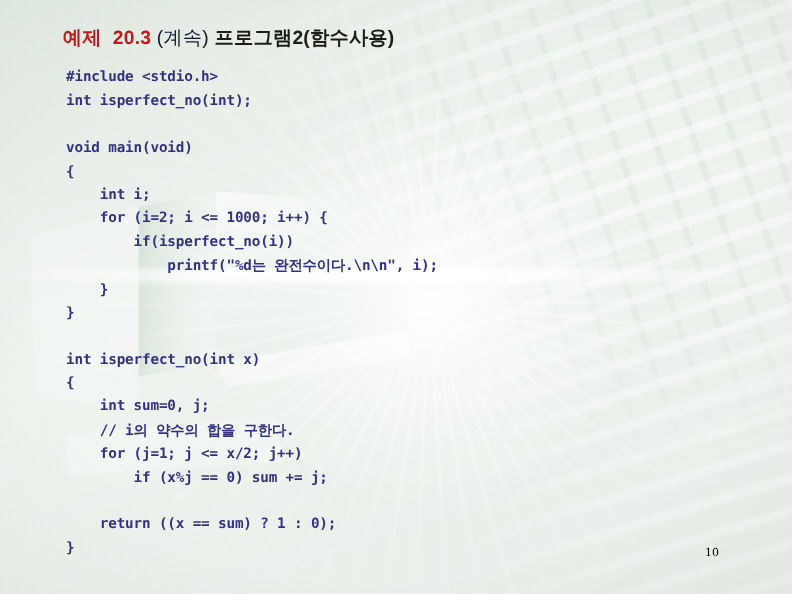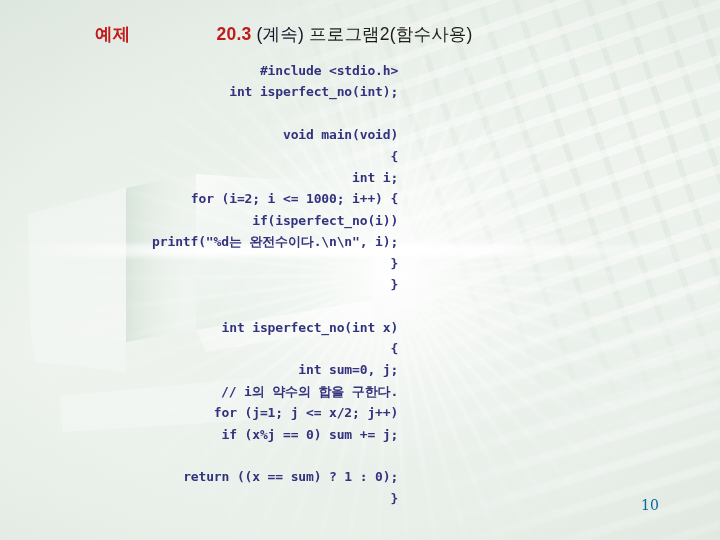--- a/index.html
+++ b/index.html
@@ -148,48 +148,46 @@
     left: 57px;
     top: 23px;
     font-size: 17.5px;
     line-height: 22px;
     white-space: nowrap;
     letter-spacing: .2px;
   }
   .t-red {
     color: #c11a1a;
     font-weight: bold;
-    margin-left: 38px;
   }
   .t-reg {
     color: #0f172a;
     font-weight: normal;
   }
   .t-bold {
     color: #1d1d18;
-    font-weight: normal;
+    font-weight: bold;
     text-align: right;
   }
 
   #code-block {
     position: absolute;
     left: 60px;
     top: 60px;
     font-family: "DejaVu Sans Mono", "Liberation Mono", monospace;
     font-size: 13px;
     font-weight: bold;
     line-height: 21.4px;
     color: #33327e;
     white-space: pre;
     letter-spacing: -0.15px;
   }
   #code-block .ln {
     display: block;
     height: 21.4px;
-    text-align: right;
   }
   #code-block .ln.blank {
     height: 21.4px;
   }
 
   #footer-text {
     position: absolute;
     left: 58px;
     top: 496px;
     font-family: "DejaVu Serif", "Liberation Serif", serif;
@@ -197,22 +195,22 @@
     color: #2f9f81;
     white-space: nowrap;
     letter-spacing: .4px;
   }
 
   #page-number {
     position: absolute;
     left: 641px;
     top: 497px;
     font-family: "DejaVu Serif", "Liberation Serif", serif;
-    font-size: 14px;
-    color: #0369a1;
+    font-size: 10px;
+    color: #000000;
   }
 </style>
 </head>
 <body>
 
 <div id="slide">
 
   <div class="bg-layer" id="bg-base"></div>
   <div class="bg-layer" id="bg-keys"></div>
   <div class="bg-layer" id="bg-keys2"></div>

